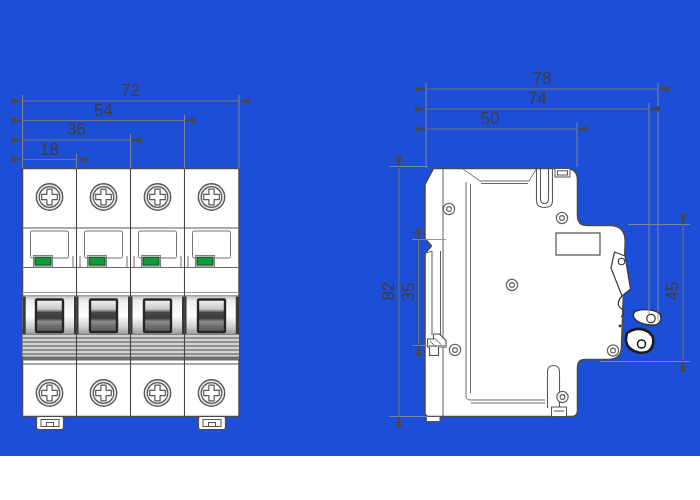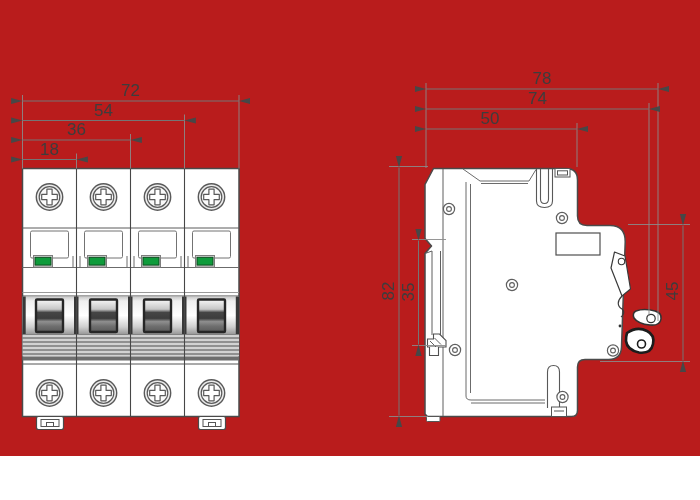--- a/index.html
+++ b/index.html
@@ -1,16 +1,16 @@
 <!DOCTYPE html>
 <html><head>
 <meta charset="utf-8">
 <style>
   html,body{margin:0;padding:0;background:#ffffff;}
-  #canvas{position:relative;width:700px;height:456px;background:#b91c1c;overflow:hidden;}
+  #canvas{position:relative;width:700px;height:456px;background:#1d4ed8;overflow:hidden;}
   svg{display:block;}
   text.dim{font-family:"Liberation Sans","DejaVu Sans",sans-serif;font-size:17px;fill:#3d3d3d;}
 </style>
 </head>
 <body>
 
 <div id="canvas">
 <svg width="700" height="500" viewBox="0 0 700 500">
   <defs>
     <marker id="da" viewBox="0 0 10 6" refX="0.5" refY="3" markerWidth="12" markerHeight="7.2" orient="auto-start-reverse">

